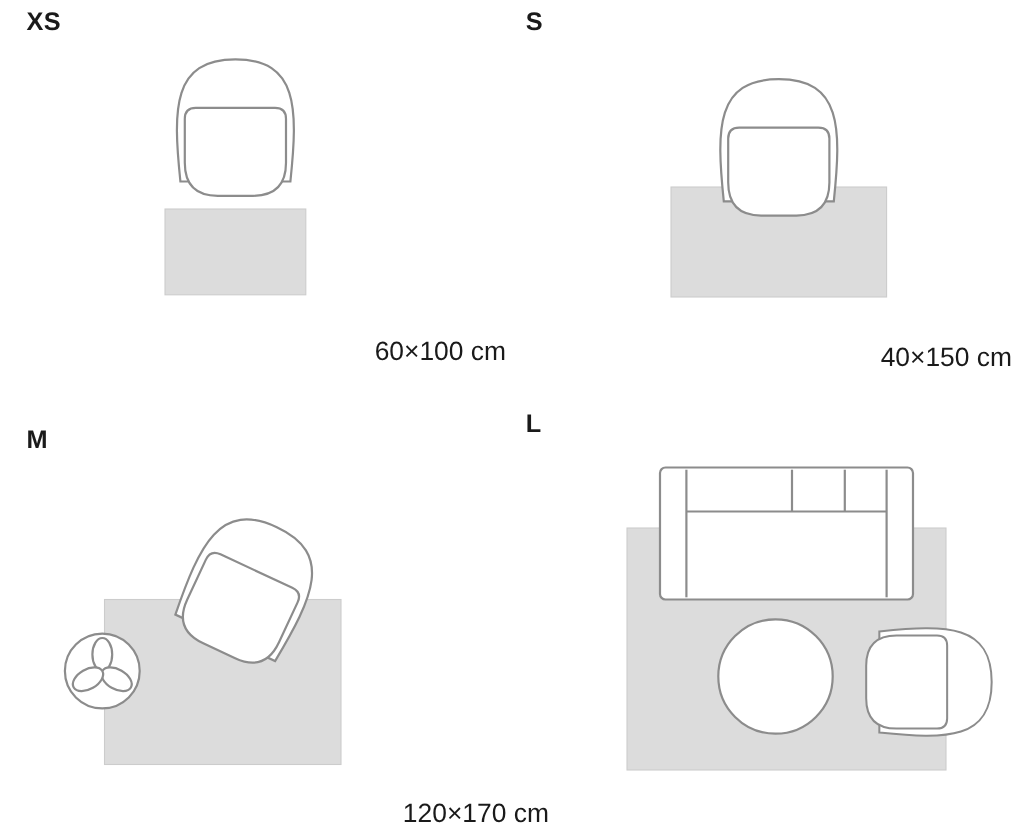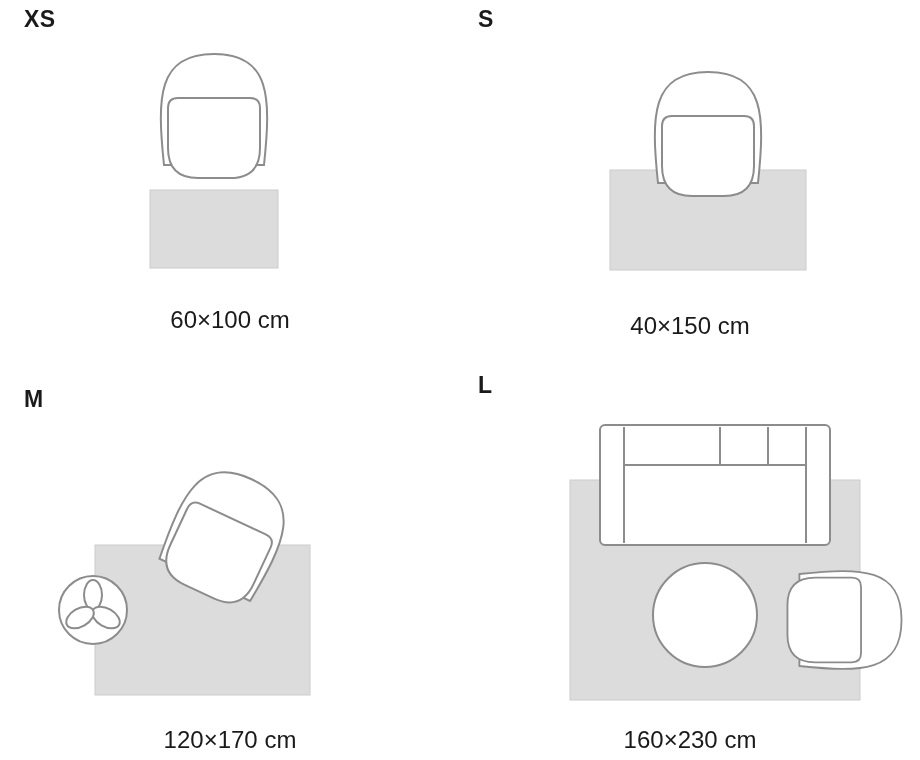--- a/index.html
+++ b/index.html
@@ -19,26 +19,26 @@
   .size-label{
     position:absolute;
     font-size:23px;font-weight:700;color:var(--text-color);
     letter-spacing:0.5px;
   }
   .panel-xs .size-label{left:24px;top:6px;}
   .panel-s  .size-label{left:18px;top:6px;}
   .panel-m  .size-label{left:24px;top:6px;}
   .panel-l  .size-label{left:18px;top:-8px;}
   .dimension{
-    position:absolute;left:0;width:460px;text-align:center;
+    position:absolute;left:0;width:460px;text-align:right;
     font-size:24px;color:var(--text-color);
   }
   .panel-xs .dimension{top:306px;}
   .panel-s  .dimension{top:312px;}
-  .panel-m  .dimension{top:346px;}
+  .panel-m  .dimension{top:346px;margin-left:39px;}
   .panel-l  .dimension{top:346px;}
   .rug{fill:var(--rug-fill);stroke:var(--rug-stroke);stroke-width:1;}
   .furniture{fill:var(--furniture-fill);stroke:var(--furniture-stroke);stroke-width:2;}
   .furniture-line{fill:none;stroke:var(--furniture-stroke);stroke-width:2;}
 </style>
 </head>
 <body>
 
 <div class="canvas">
 
@@ -97,16 +97,15 @@
   </div>
 
   <div class="panel panel-l">
     <svg class="illustration" width="460" height="380" viewBox="0 0 460 380">
       <rect class="rug" x="110" y="100" width="290" height="220"></rect>
       <use href="#sofa" transform="translate(140,45)"></use>
       <use href="#table" transform="translate(245,235)"></use>
       <use href="#chair" transform="translate(390,240) rotate(90) scale(0.92)"></use>
     </svg>
     <div class="size-label">L</div>
-    <div class="dimension">160×230 cm</div>
   </div>
 
 </div>
 
 </body></html>

